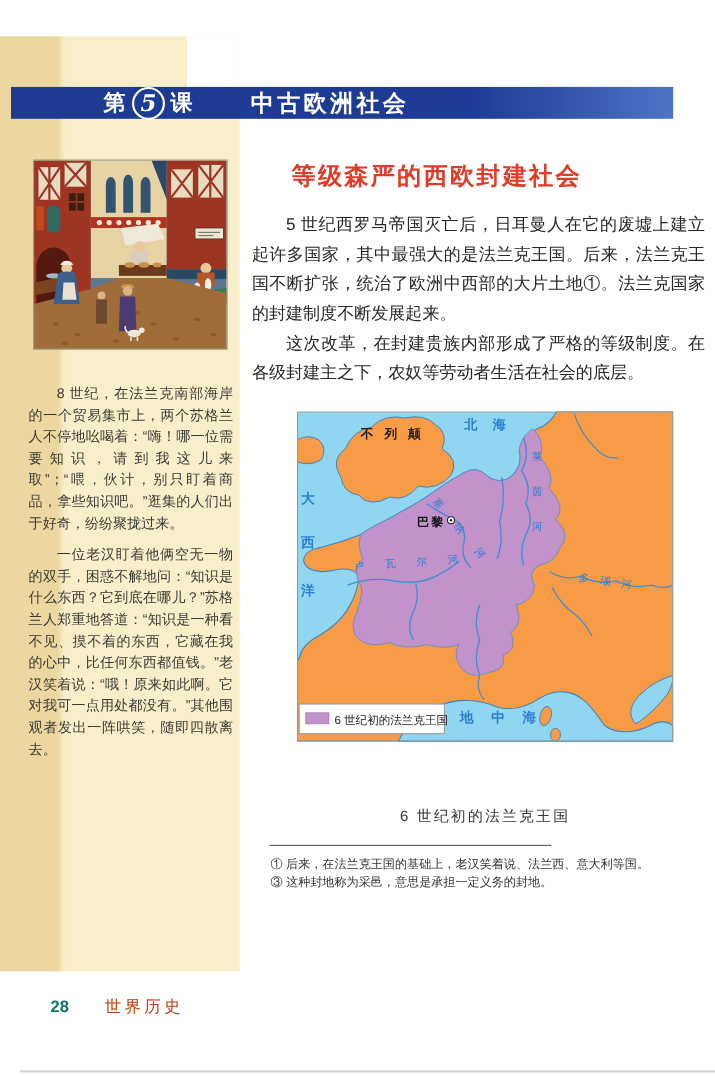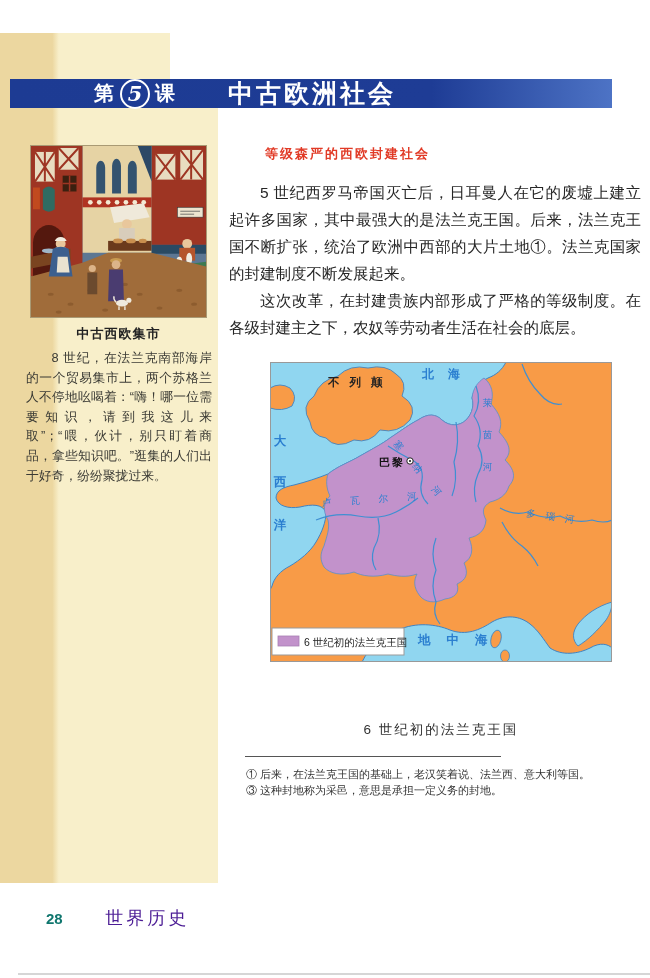--- a/index.html
+++ b/index.html
@@ -13,51 +13,51 @@
   .sidebar-top-cover { position:absolute; left:170px; top:33px; width:48px; height:46px; background:#fff; }
 
   
   .lesson-bar { position:absolute; left:10px; top:79px; width:602px; height:29px;
     background:linear-gradient(90deg,#1d3b93 0%, #1e3c95 70%, #4d73c5 100%);
     display:flex; align-items:center; padding-left:84px; color:#fff; }
   .hz { font-size:20px; font-weight:bold; letter-spacing:1px; }
   .num-circle { width:30px; height:30px; border:2px solid #fff; border-radius:50%;
     display:flex; align-items:center; justify-content:center; margin:0 5px;
     font-family:"DejaVu Serif", serif; font-style:italic; font-weight:bold; font-size:21px; line-height:1; }
-  .bar-title { font-size:25px; font-weight:bold; letter-spacing:3px; margin-left:52px; }
+  .bar-title { font-size:21px; font-weight:bold; letter-spacing:3px; margin-left:52px; }
 
   
   .market { position:absolute; left:30px; top:145px; width:177px; height:173px; border:1px solid #a99a74; }
   .market svg { display:block; }
   .market-caption { position:absolute; left:30px; top:325px; width:177px; text-align:center;
     font-size:13px; font-weight:bold; color:#222; letter-spacing:1px; }
 
   .sidebar-text { position:absolute; left:26px; top:348px; width:186px; color:#3a3a34;
     font-size:12.8px; line-height:19.6px; text-align:justify; }
   .sidebar-text p { text-indent:2em; }
   .sidebar-text p + p { margin-top:9px; }
 
   
   .main-col { position:absolute; left:229px; top:145px; width:412px; }
-  .section-heading { font-size:13px; font-weight:bold; color:#e13a26; letter-spacing:2px;
+  .section-heading { font-size:22px; font-weight:bold; color:#e13a26; letter-spacing:2px;
     margin:0 0 16px 36px; }
   .main-col p.body { font-size:15.5px; line-height:27px; color:#262626; text-align:justify; text-indent:2em; }
 
   .map-frame { margin:21px 0 0 41px; width:342px; height:352px; }
   .map-frame svg { display:block; }
   .map-caption { margin:7px 0 0 41px; width:342px; text-align:center; font-size:13.5px;
     color:#333; letter-spacing:2px; }
 
   .footnote-rule { margin:17px 0 0 16px; width:256px; border-top:1px solid #555; }
   .footnotes { margin:9px 0 0 17px; }
   .footnotes div { font-size:11px; line-height:16px; color:#333; white-space:nowrap; }
 
   .footer { position:absolute; left:46px; top:906px; }
   .page-num { font-size:15px; font-weight:bold; color:#0f766e; }
-  .book-title { font-size:18px; color:#4c1d95; letter-spacing:3px; margin-left:38px; }
+  .book-title { font-size:15px; color:#c2410c; letter-spacing:3px; margin-left:28px; }
   .bottom-line { position:absolute; left:18px; top:973px; width:632px; height:2px; background:#d6d6d6; }
 
   
   text { font-family:"Liberation Sans", sans-serif; }
   .sea-label { fill:#2b7fd0; font-weight:bold; }
   .river-label { fill:#2b7fd0; }
   .land-label { fill:#222; }
 </style>
 </head>
 <body>
@@ -155,24 +155,24 @@
       <rect x="57" y="128" width="10" height="22" fill="#6b4a2e"></rect>
       <ellipse cx="86" cy="116" rx="6" ry="2.6" fill="#c89a50"></ellipse>
       <circle cx="86" cy="120" r="4.4" fill="#dcb489"></circle>
       <path d="M79,125 h14 l1,32 h-16 Z" fill="#4a3c70"></path>
 
       <ellipse cx="92" cy="159" rx="6" ry="3.4" fill="#efe9dc"></ellipse>
       <circle cx="99" cy="156" r="2.6" fill="#efe9dc"></circle>
       <path d="M86,158 q-3,-3 -2,-6 M89,162 v4 M95,162 v4" stroke="#efe9dc" stroke-width="1.4" fill="none"></path>
     </svg>
   </figure>
-  <div class="market-caption">中古西欧集市</div>
 
   <div class="sidebar-text">
     <p>8 世纪，在法兰克南部海岸的一个贸易集市上，两个苏格兰人不停地吆喝着：“嗨！哪一位需要知识，请到我这儿来取”；“喂，伙计，别只盯着商品，拿些知识吧。”逛集的人们出于好奇，纷纷聚拢过来。</p>
+    <p>一位老汉盯着他俩空无一物的双手，困惑不解地问：“知识是什么东西？它到底在哪儿？”苏格兰人郑重地答道：“知识是一种看不见、摸不着的东西，它藏在我的心中，比任何东西都值钱。”老汉笑着说：“哦！原来如此啊。它对我可一点用处都没有。”其他围观者发出一阵哄笑，随即四散离去。</p>
   </div>
 
   <main class="main-col">
     <h2 class="section-heading">等级森严的西欧封建社会</h2>
     <p class="body">5 世纪西罗马帝国灭亡后，日耳曼人在它的废墟上建立起许多国家，其中最强大的是法兰克王国。后来，法兰克王国不断扩张，统治了欧洲中西部的大片土地①。法兰克国家的封建制度不断发展起来。</p>
     <p class="body">这次改革，在封建贵族内部形成了严格的等级制度。在各级封建主之下，农奴等劳动者生活在社会的底层。</p>
 
     <div class="map-frame">
       <svg viewBox="0 0 342 300" width="342" height="300">
         <rect width="342" height="300" fill="#90d6f0"></rect>

